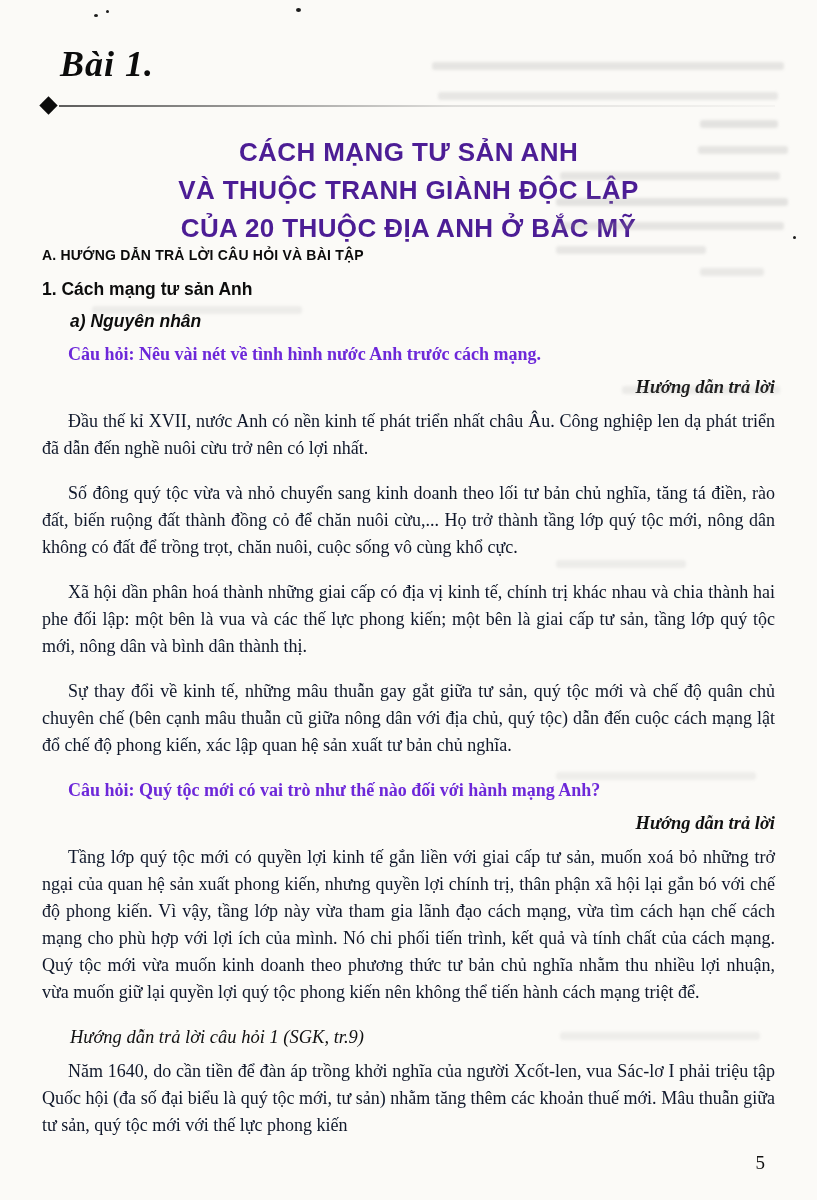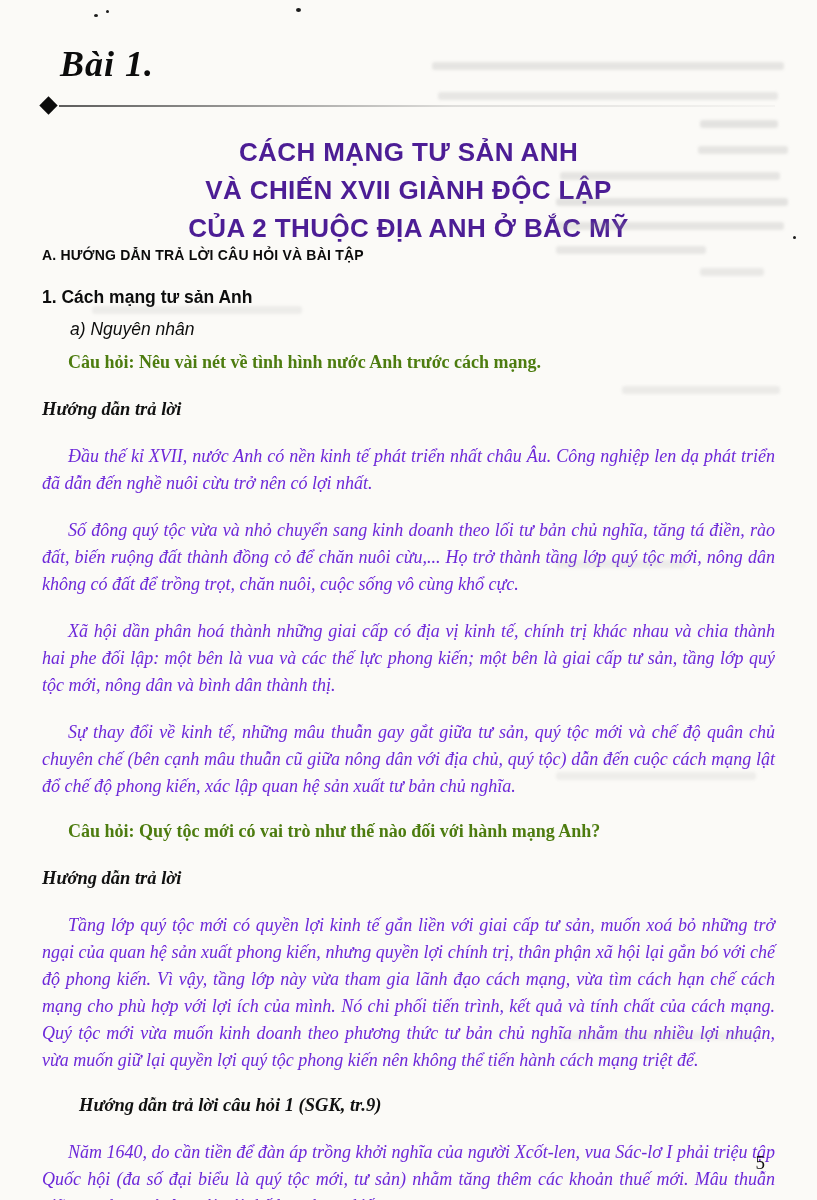--- a/index.html
+++ b/index.html
@@ -44,50 +44,49 @@
     font-size:26px;line-height:38px;
     letter-spacing:0.4px;
     color:#4c1d95;
   }
 
   .section-heading{
     font-weight:700;font-size:14px;color:#0b0b0b;
     letter-spacing:0.2px;
   }
   .subsection-heading{
-    margin-top:24px;
+    margin-top:16px;
     font-weight:700;font-size:17.5px;color:#0d0d0d;
   }
   .subpoint-heading{
     margin-top:11px;margin-left:28px;
-    font-weight:400;font-style:italic;font-size:17.5px;color:#0d0d0d;
+    font-weight:700;font-style:italic;font-size:17.5px;color:#0d0d0d;
   }
 
   .question{
     margin-top:9px;
     font-weight:700;font-size:18px;line-height:27px;
-    text-indent:26px;color:#4d7c0f;
+    text-indent:26px;color:#6d28d9;
   }
   .guide-heading{
-    margin-top:20px;
-    text-align:left;
+    margin-top:6px;
+    text-align:right;
     font-weight:700;font-style:italic;
     font-size:18.5px;line-height:27px;color:#101010;
   }
   .guide-sgk{
-    margin-top:6px;margin-left:37px;
-    font-weight:700;font-style:italic;
+    margin-top:6px;margin-left:28px;
+    font-weight:400;font-style:italic;
     font-size:18.5px;line-height:27px;color:#101010;
   }
   .para{
-    margin-top:20px;
+    margin-top:7px;
     font-size:18px;line-height:27px;
     text-align:justify;text-indent:26px;
-    color:#6d28d9;
-    font-style:italic;
+    color:#0f172a;
   }
 
   .page-number{
     position:absolute;right:52px;bottom:26px;
     font-size:19px;font-weight:400;color:#111;
   }
 
   
   .bleed{
     position:absolute;background:#9a9a9a;border-radius:3px;
@@ -122,22 +121,22 @@
 
   <div class="lesson-label">Bài 1.</div>
 
   <div class="divider">
     <span class="diamond"></span>
     <span class="divider-line"></span>
   </div>
 
   <div class="page-title sans">
     <div>CÁCH MẠNG TƯ SẢN ANH</div>
-    <div>VÀ CHIẾN XVII GIÀNH ĐỘC LẬP</div>
-    <div>CỦA 2 THUỘC ĐỊA ANH Ở BẮC MỸ</div>
+    <div>VÀ THUỘC TRANH GIÀNH ĐỘC LẬP</div>
+    <div>CỦA 20 THUỘC ĐỊA ANH Ở BẮC MỸ</div>
   </div>
 
   <div class="section-heading sans">A. HƯỚNG DẪN TRẢ LỜI CÂU HỎI VÀ BÀI TẬP</div>
 
   <div class="subsection-heading sans">1. Cách mạng tư sản Anh</div>
 
   <div class="subpoint-heading sans">a) Nguyên nhân</div>
 
   <div class="question serif">Câu hỏi: Nêu vài nét về tình hình nước Anh trước cách mạng.</div>
 

